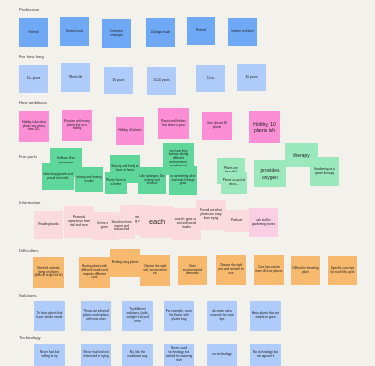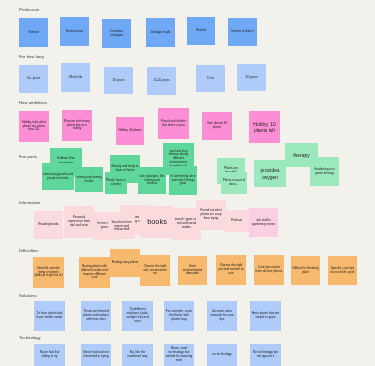--- a/index.html
+++ b/index.html
@@ -103,21 +103,21 @@
   <div class="note green2" style="left:221px; top:172px; width:26px; height:22px;">Plants as part of deco...</div>
   <div class="note green2" style="left:310px; top:157px; width:29px; height:29px;">Gardening as a green therapy</div>
 
   <div class="section-label" style="left:19px; top:201px;">Information</div>
 
   <div class="note pink2" style="left:34px; top:211px; width:29px; height:28px;">Reading books</div>
   <div class="note pink2" style="left:64px; top:206px; width:30px; height:32px;">Personal experience from trial and error</div>
   <div class="note pink2" style="left:93px; top:212px; width:26px; height:28px;">let me select green...</div>
   <div class="note pink2" style="left:120px; top:205px; width:30px; height:30px;">Information from gardening stores</div>
   <div class="note pink2" style="left:108px; top:214px; width:27px; height:25px;">Searches from expert and researched</div>
-  <div class="note pink2 bigtext" style="left:140px; top:206px; width:34px; height:32px;">books</div>
+  <div class="note pink2 bigtext" style="left:140px; top:206px; width:34px; height:32px;">each</div>
   <div class="note pink2" style="left:172px; top:208px; width:29px; height:32px;">search: gyno and soil and social media</div>
   <div class="note pink2" style="left:196px; top:200px; width:30px; height:30px;">Found out what plants are easy from trying</div>
   <div class="note pink2" style="left:224px; top:210px; width:25px; height:22px;">Podcast</div>
   <div class="note pinkl" style="left:249px; top:208px; width:29px; height:29px;">ask staff in gardening stores</div>
 
   <div class="section-label" style="left:19px; top:249px;">Difficulties</div>
 
   <div class="note orange" style="left:33px; top:257px; width:31px; height:31px;">Harmful animals living on plants (difficult to get rid of)</div>
   <div class="note orange" style="left:79px; top:257px; width:31px; height:31px;">Having plants with different needs and requires different care</div>
   <div class="note orange" style="left:110px; top:249px; width:30px; height:28px;">Finding easy plants</div>

